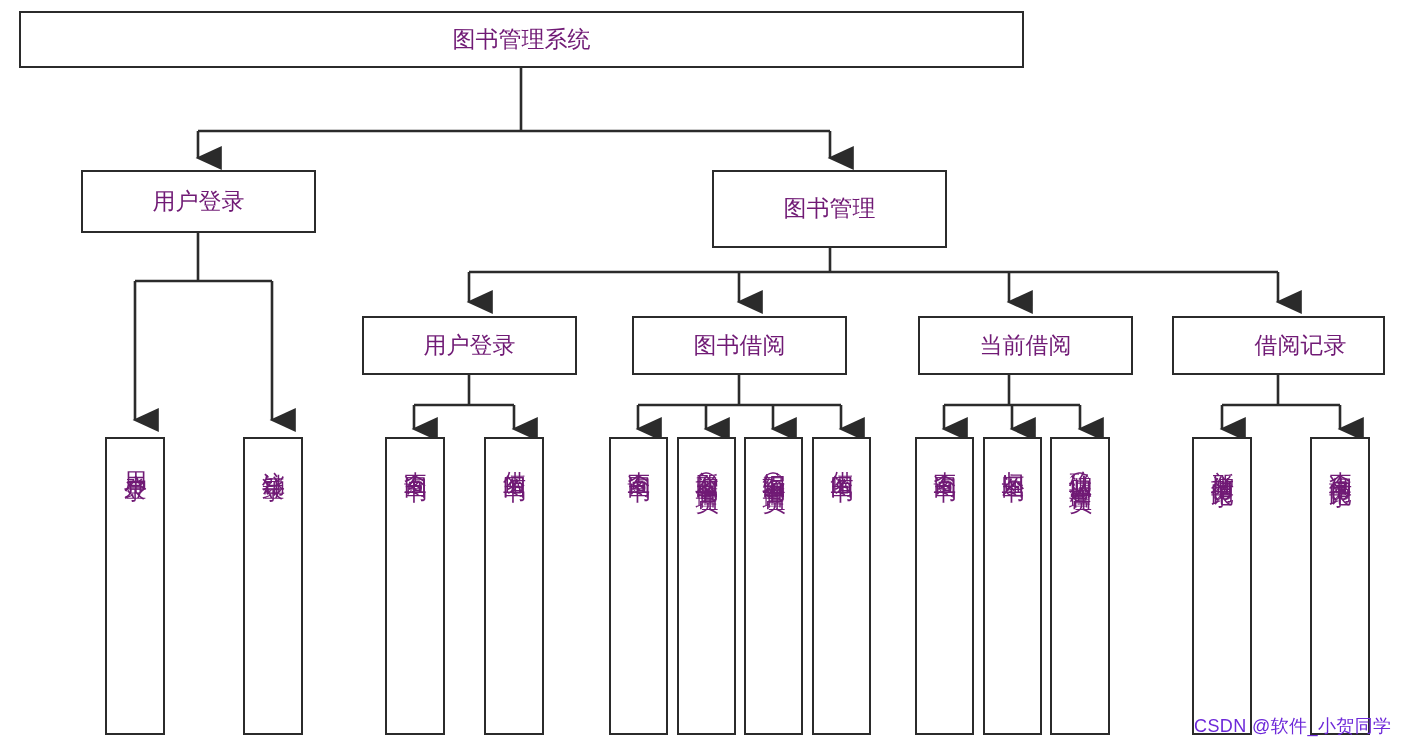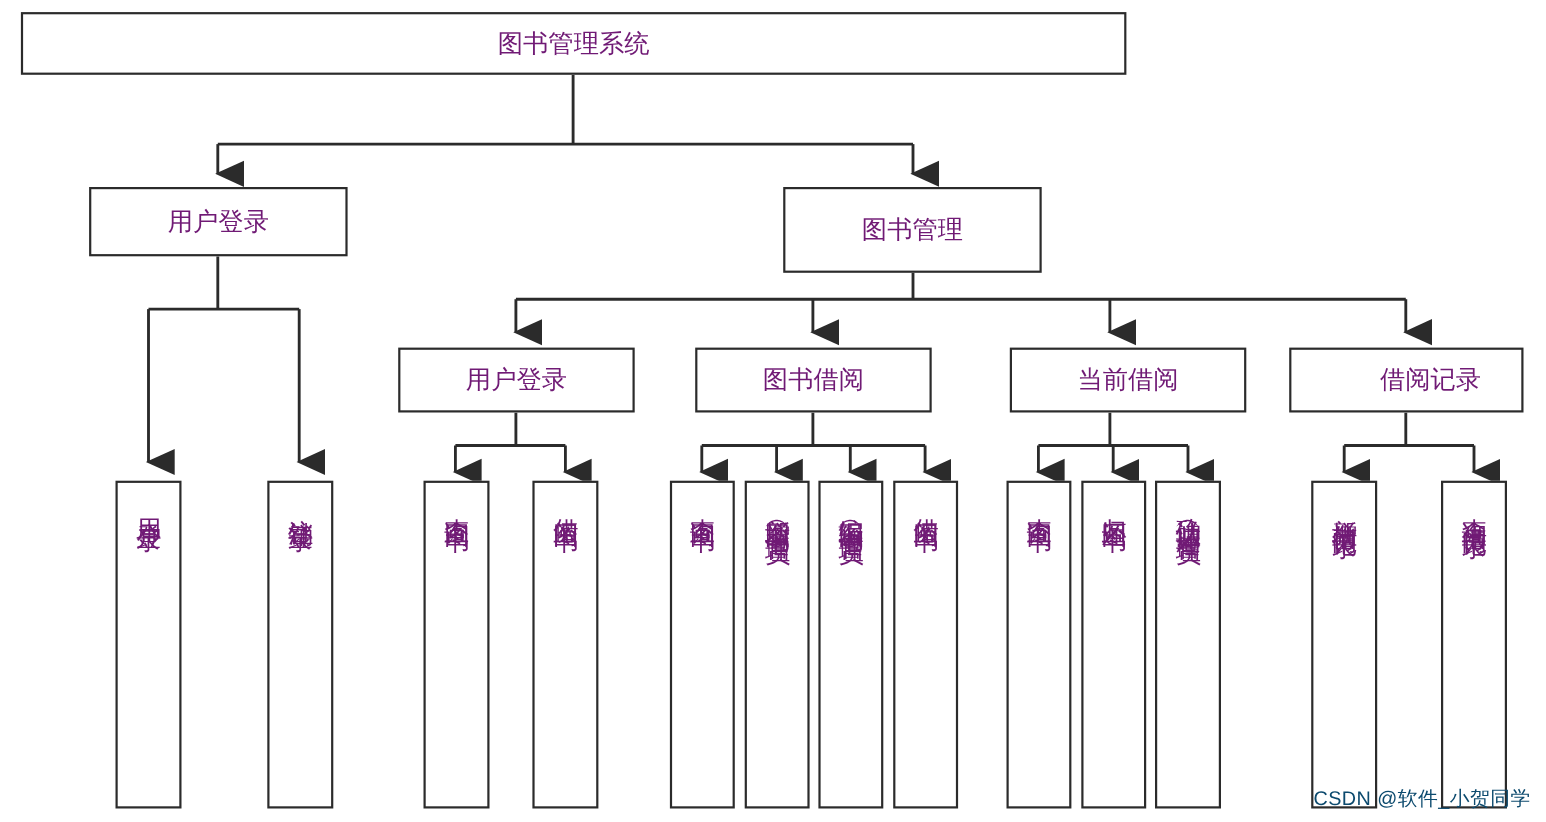--- a/index.html
+++ b/index.html
@@ -49,21 +49,21 @@
     padding-top: 14px;
   }
   .node.vertical .node-label {
     writing-mode: vertical-rl;
     text-orientation: upright;
     font-size: 23px;
     letter-spacing: 3px;
   }
   .watermark {
     position: absolute;
-    color: #0c4a6e;
+    color: #6d28d9;
     font-size: 18px;
     white-space: nowrap;
     z-index: 5;
     letter-spacing: 0.4px;
   }
 </style>
 </head>
 <body>
 
 <div id="canvas">

